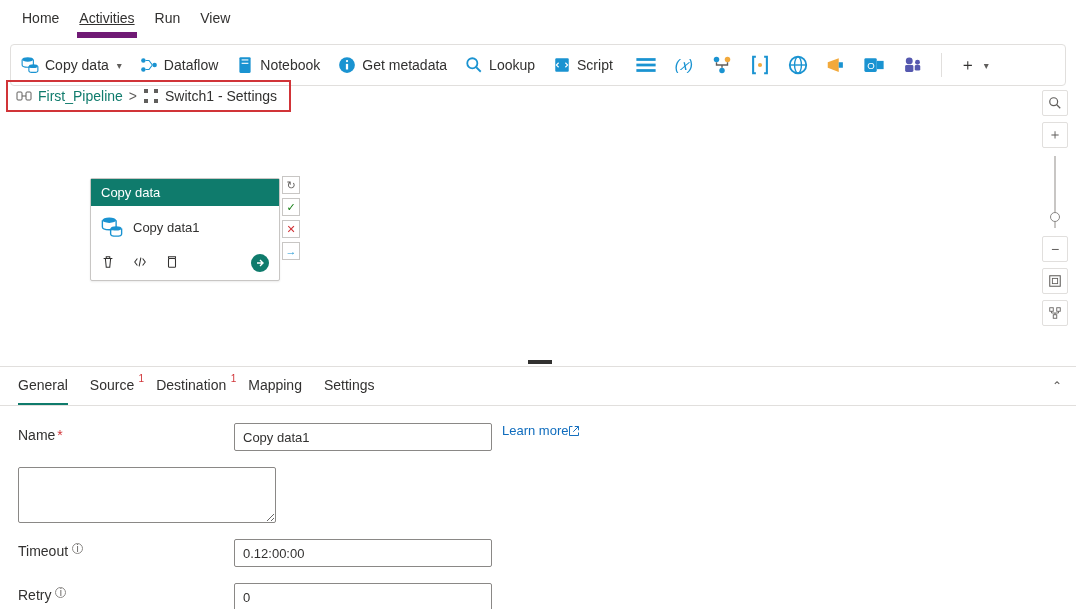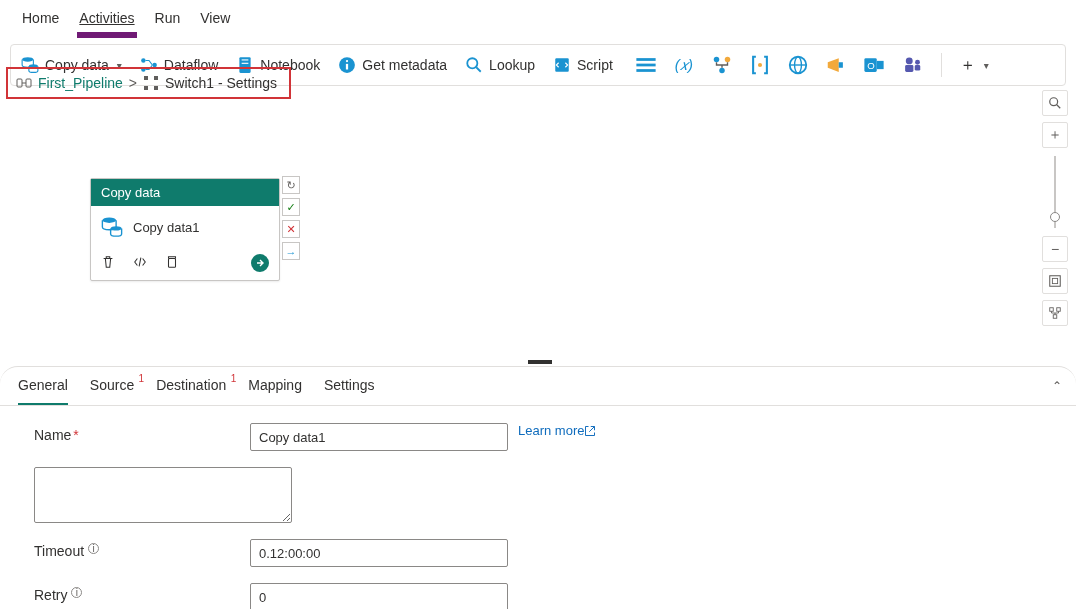--- a/index.html
+++ b/index.html
@@ -38,21 +38,21 @@
   .tool { display: flex; align-items: center; gap: 6px; cursor: pointer; font-size: 14px; }
   .tool svg, .tool .ico { width: 18px; height: 18px; flex: 0 0 18px; }
   .chev-down { font-size: 10px; color:#605e5c; margin-left:2px; }
   .sep { width:1px; height:24px; background:#e1dfdd; }
   .icon-only { display:flex; align-items:center; justify-content:center; width:22px; height:22px; cursor:pointer; }
   .toolbar-right { display:flex; align-items:center; gap:16px; margin-left:4px;}
 
   
   .breadcrumb-box {
     position: absolute;
-    left: 6px; top: 67px;
+    left: 6px; top: 80px;
     border: 2px solid #d13438;
     padding: 6px 12px 6px 8px;
     display: flex; align-items: center; gap: 6px;
     font-size: 14px;
   }
   .breadcrumb-box .link { color:#0f7b6c; }
   .breadcrumb-box .sep-ch { color:#605e5c; }
 
   
   .canvas {
@@ -123,42 +123,40 @@
   .split-handle {
     position:absolute; left:528px; top:360px;
     width:24px; height:4px; background:#323130;
   }
 
   
   .panel {
     position:absolute; left:0; right:0; top:366px; bottom:0;
     border-top:1px solid #e1dfdd;
     background:#fff;
-    border-radius:18px;
   }
   .ptabs {
     display:flex; gap:22px; padding:10px 18px 0 18px;
     border-bottom:1px solid #e1dfdd;
     position:relative;
     font-size:14px;
   }
   .ptab { padding-bottom:10px; cursor:pointer; color:#323130; position:relative;}
   .ptab.active { border-bottom:2px solid #0f7b6c; color:#323130; }
   .ptab .warn {
     position:absolute; top:-4px; right:-10px;
     font-size:10px; color:#d13438;
   }
   .collapse-caret {
     position:absolute; right:14px; top:12px; font-size:12px; color:#605e5c; cursor:pointer;
   }
   .panel-body {
     position:absolute; left:0; right:14px; top:44px; bottom:0;
     overflow-y:auto;
     padding:12px 0 0 18px;
-    margin-left:16px;
   }
   .panel-body::-webkit-scrollbar { width:14px; }
   .panel-body::-webkit-scrollbar-thumb { background:#c8c6c4; border-radius:0; }
   .panel-body::-webkit-scrollbar-track { background:#f3f2f1; }
 
   .row { display:flex; align-items:flex-start; margin-bottom:16px; }
   .row label { width:216px; font-size:14px; padding-top:4px; }
   .req { color:#d13438; margin-left:2px; }
   .info-ico { font-size:10px; color:#605e5c; border:1px solid #8a8886; border-radius:50%; width:11px; height:11px; display:inline-flex; align-items:center; justify-content:center; margin-left:4px; vertical-align:top; }
   input[type=text], textarea {

